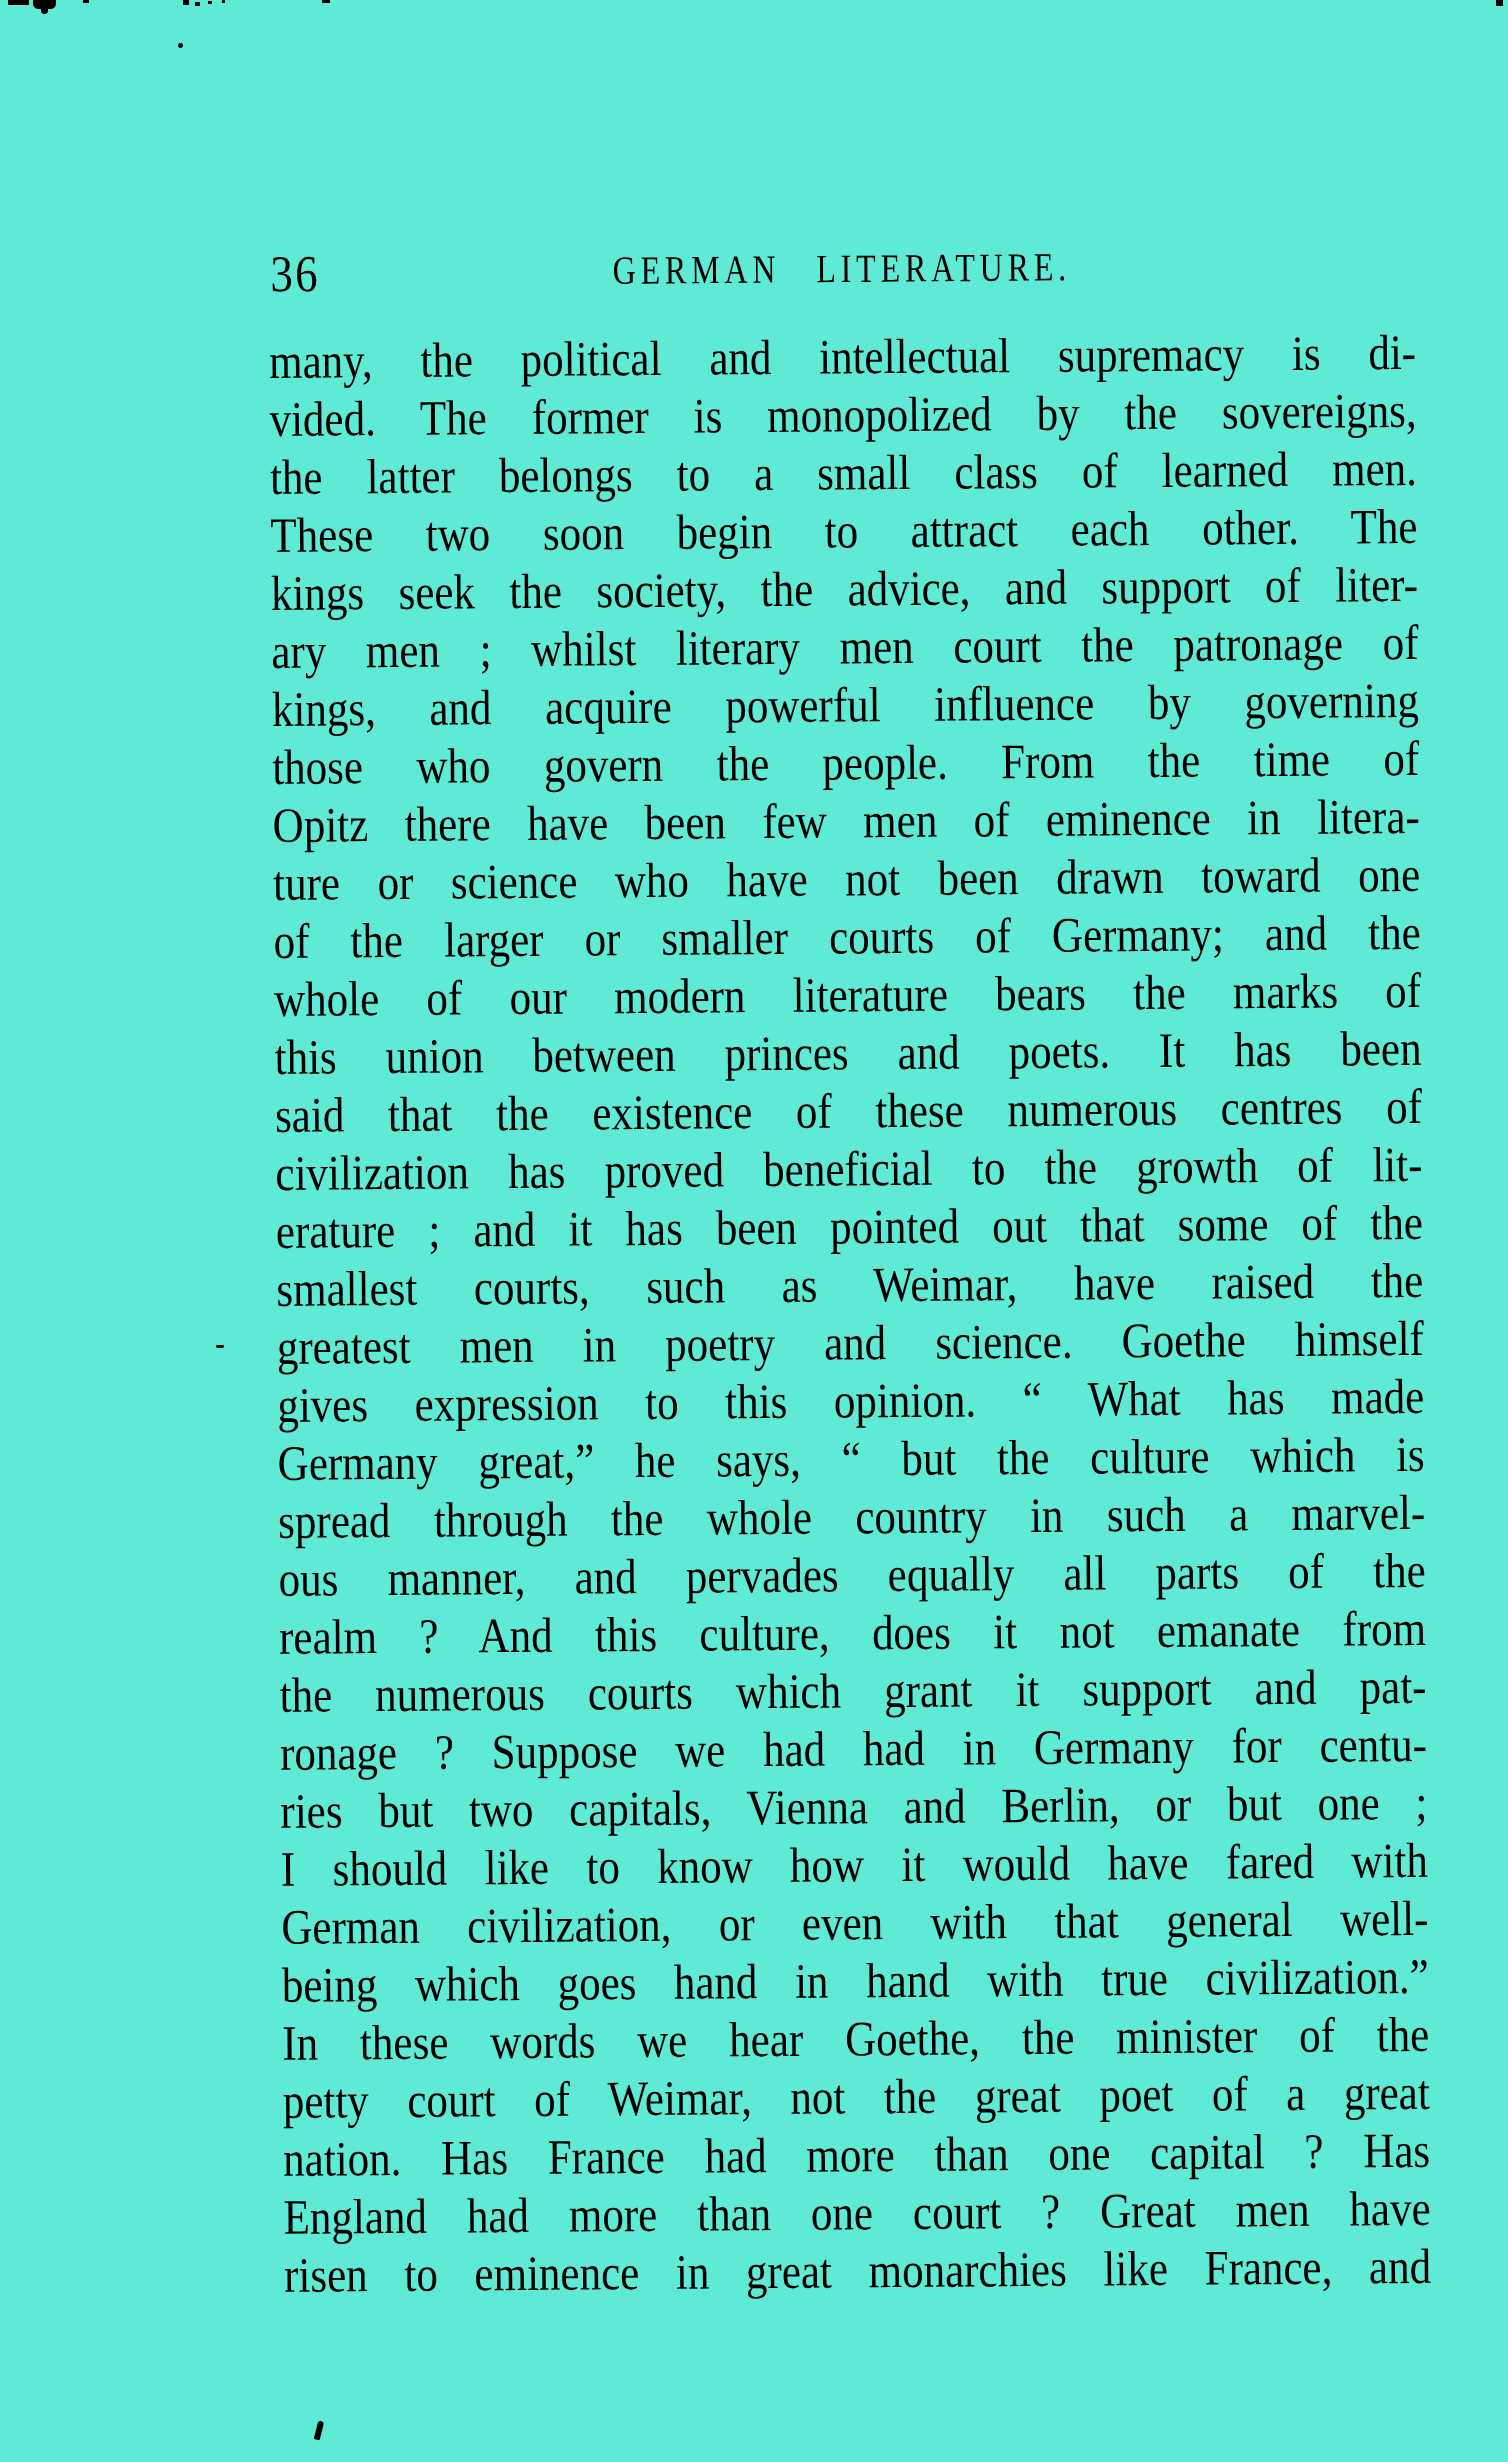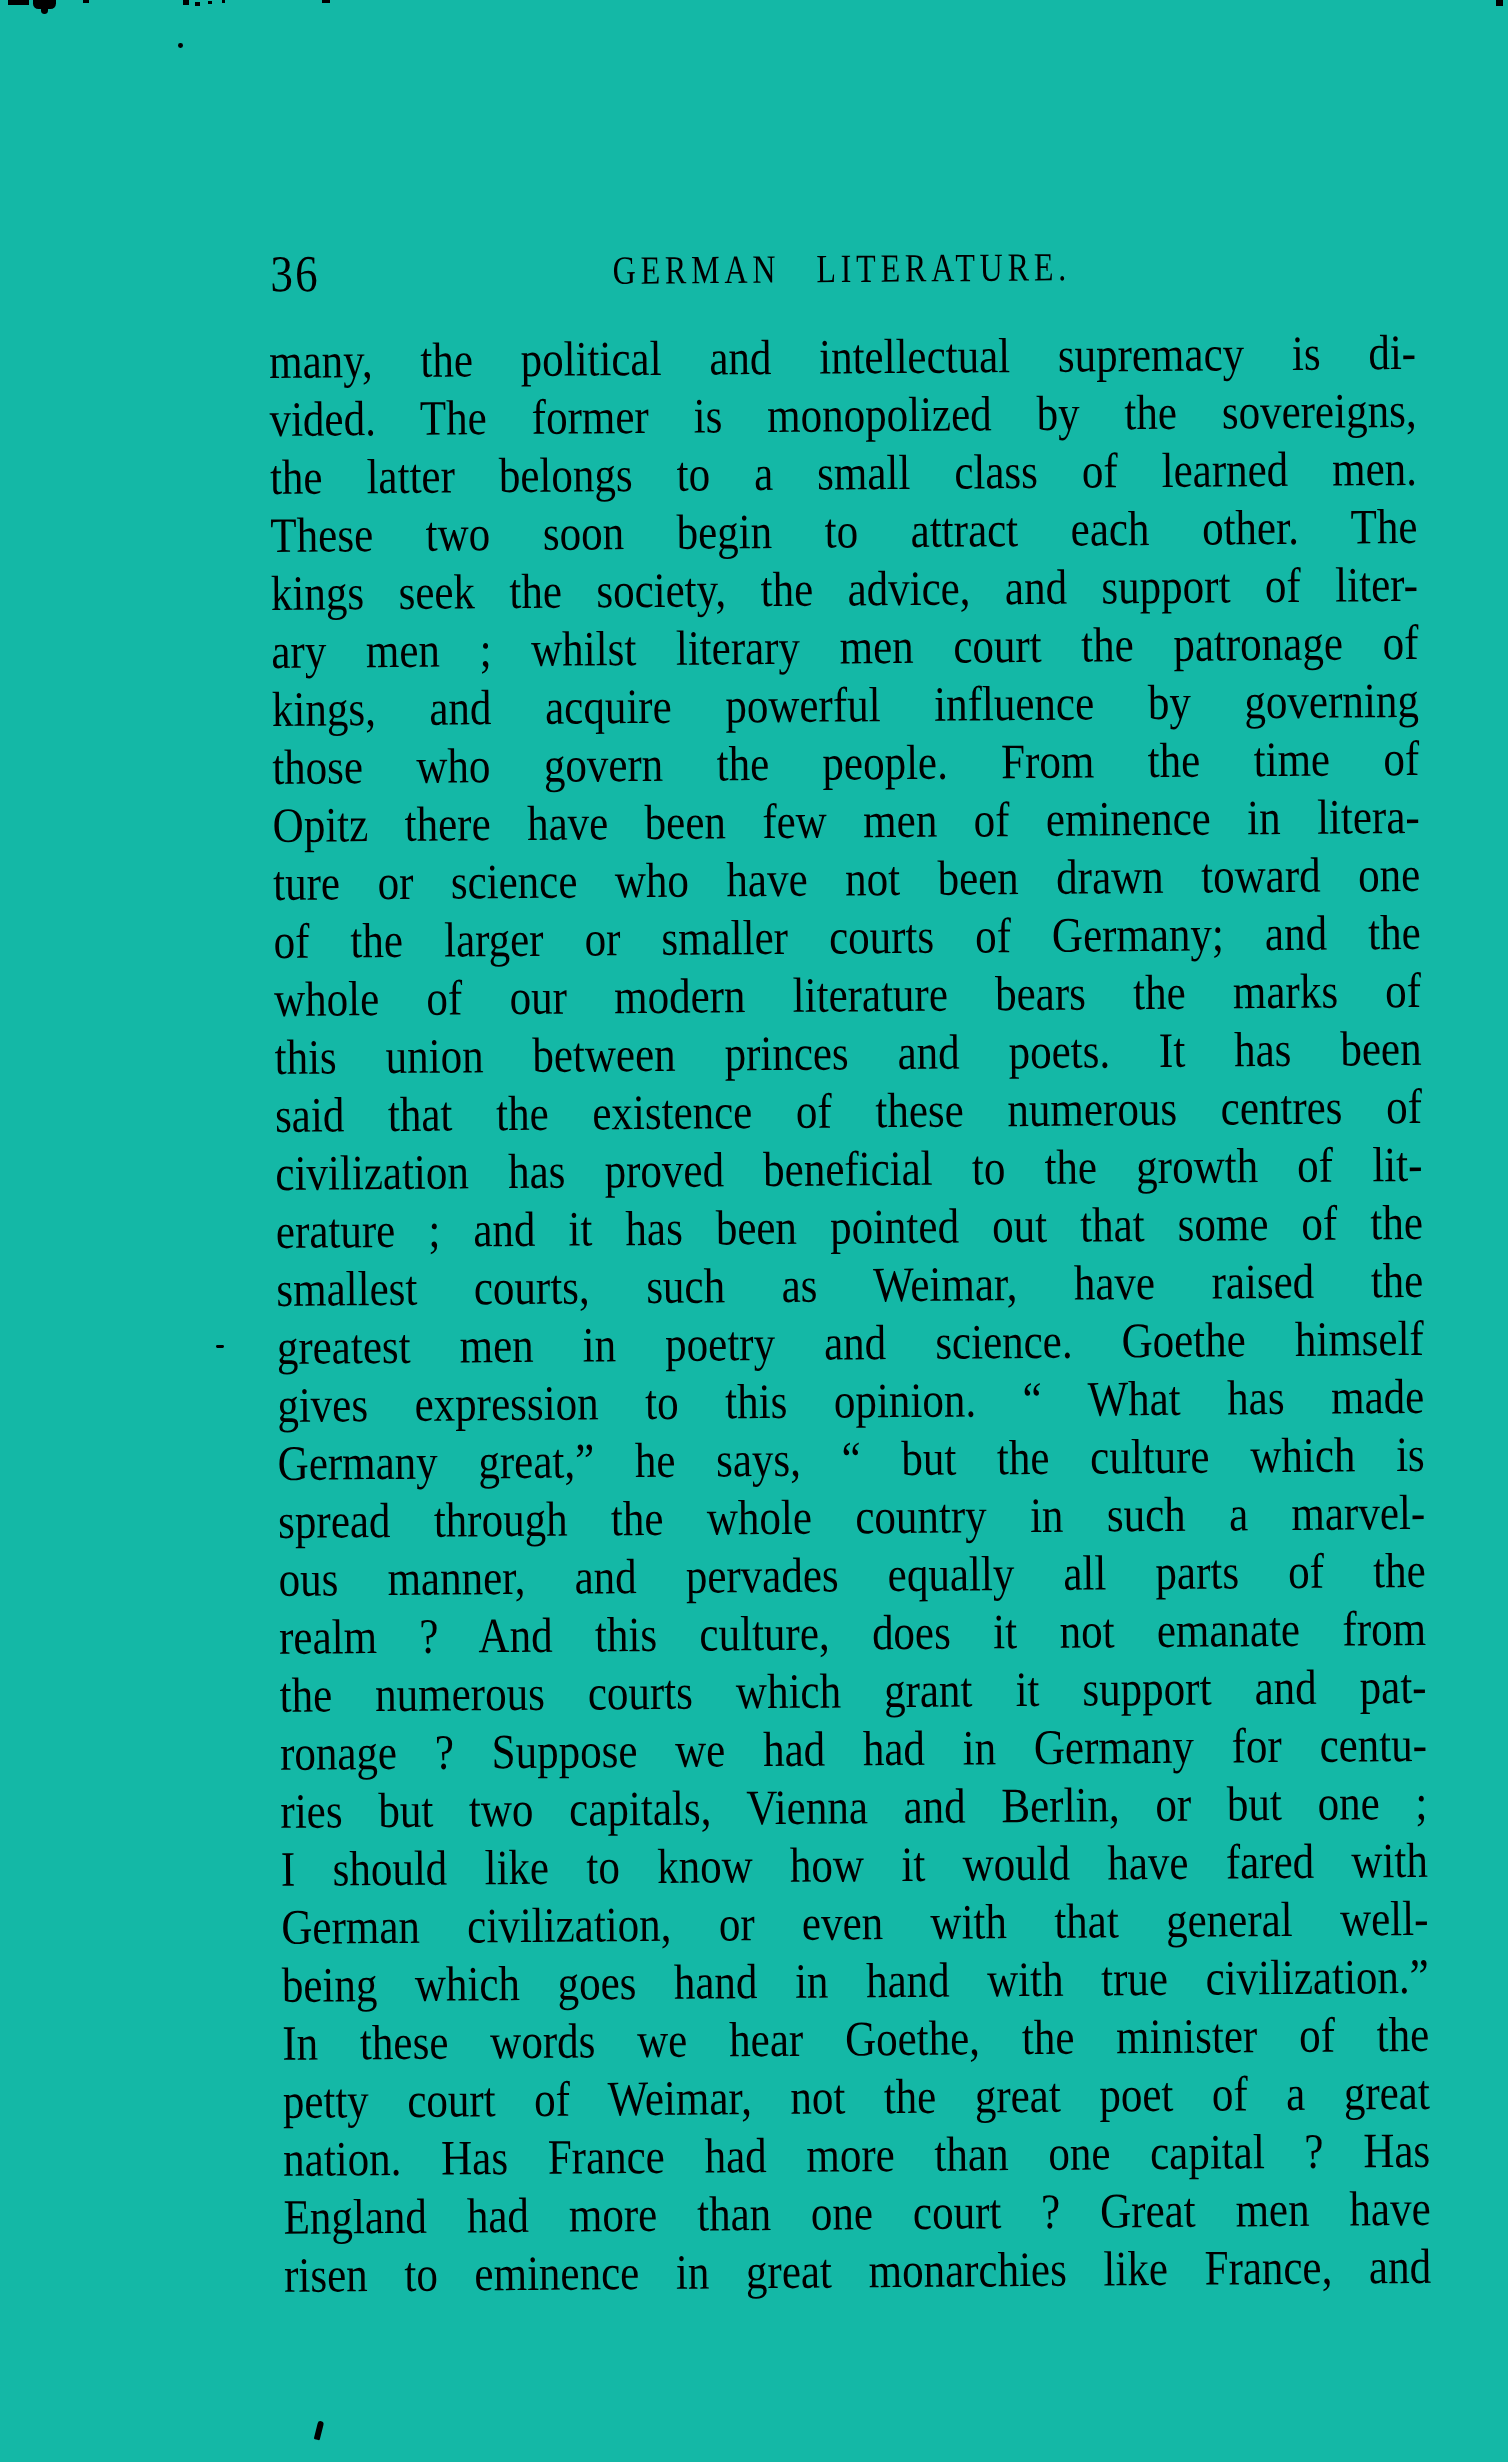--- a/index.html
+++ b/index.html
@@ -8,21 +8,21 @@
     height: 2462px;
     position: relative;
     background: #ffffff;
     color: #000000;
     font-family: "Liberation Serif", serif;
     overflow: hidden;
   }
   .page {
     position: absolute;
     inset: 0;
-    background: #14b8a6;
+    background: #5eead4;
   }
   
   .skew {
     position: absolute;
     inset: 0;
     transform: rotate(-0.45deg);
     transform-origin: 758px 1240px;
   }
   .page-number {
     position: absolute;

